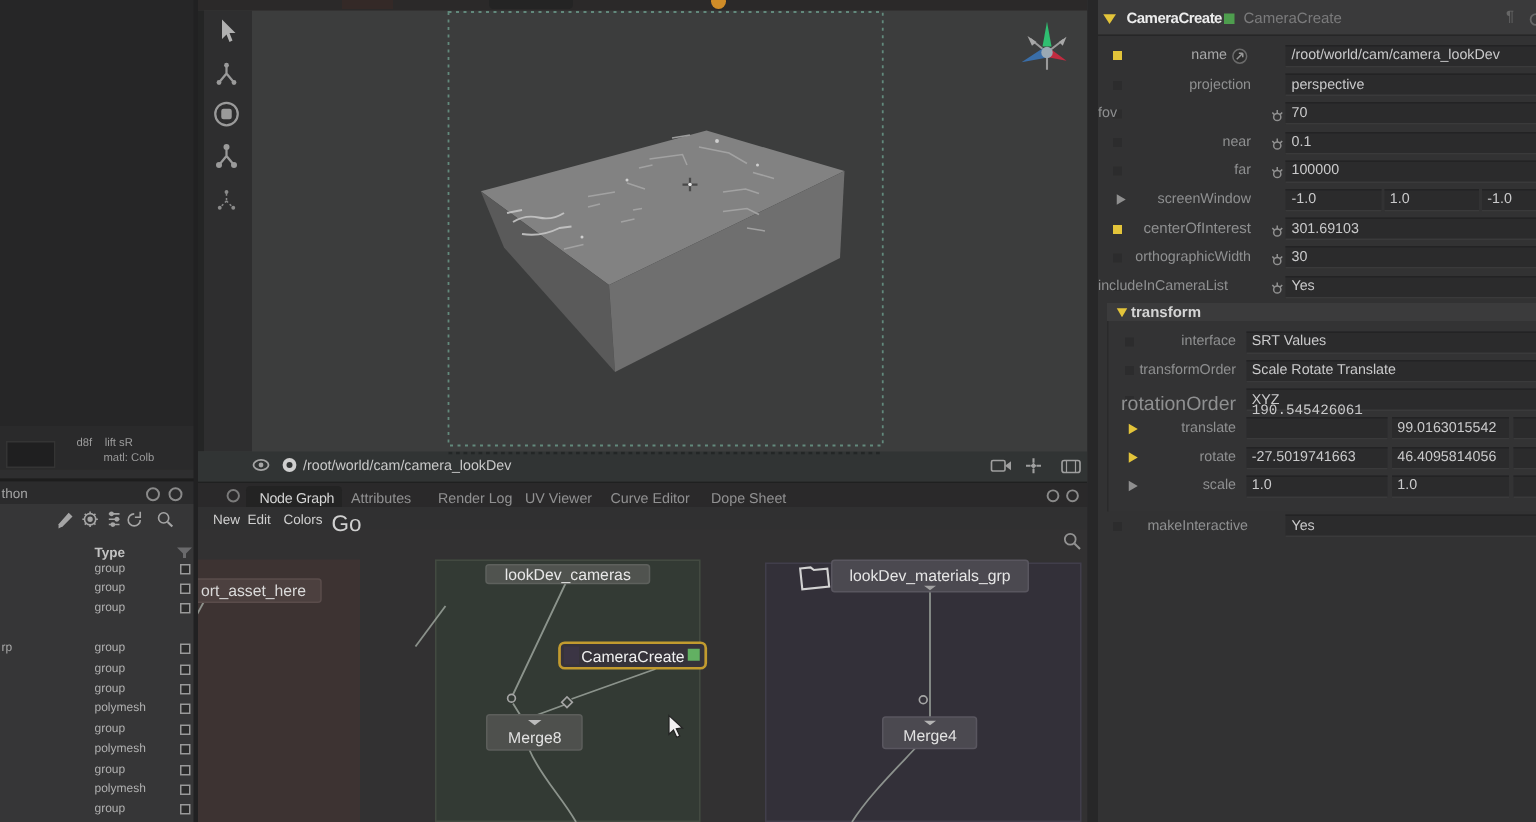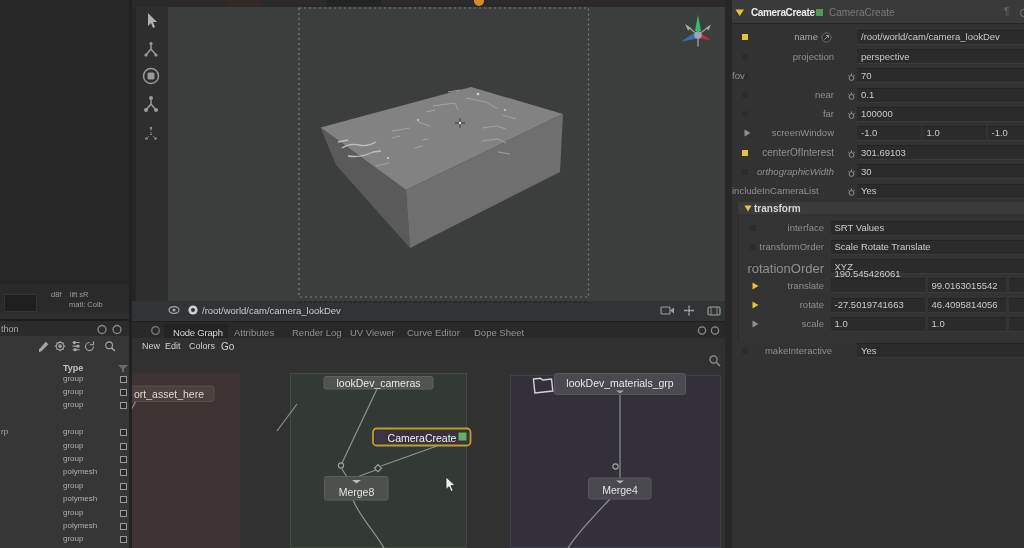--- a/index.html
+++ b/index.html
@@ -194,21 +194,21 @@
     <div class="txt" style="left:344px;top:4.5px;font-size:9.5px;color:#919192;">Dope Sheet</div>
     <svg class="abs" style="left:567px;top:3px;" width="28" height="11" viewBox="0 0 28 11">
       <circle cx="5" cy="5.5" r="3.6" fill="none" stroke="#8a8a8a" stroke-width="1.3"></circle>
       <circle cx="18" cy="5.5" r="3.6" fill="none" stroke="#8a8a8a" stroke-width="1.3"></circle>
     </svg>
 
     <div class="abs" style="left:0;top:16px;width:595px;height:15px;background:#303031;"></div>
     <div class="txt" style="left:12px;top:18.5px;font-size:9px;color:#d0d0d0;">New</div>
     <div class="txt" style="left:35px;top:18.5px;font-size:9px;color:#d0d0d0;">Edit</div>
     <div class="txt" style="left:59px;top:18.5px;font-size:9px;color:#d0d0d0;">Colors</div>
-    <div class="txt" style="left:91px;top:18.5px;font-size:10px;color:#d0d0d0;">Go</div>
+    <div class="txt" style="left:91px;top:18.5px;font-size:15px;color:#d0d0d0;">Go</div>
 
     <div class="abs" style="left:0;top:51px;width:110px;height:175px;background:#3d3332;"></div>
     <div class="abs" style="left:159.5px;top:51px;width:177px;height:175px;background:#333a34;border:1px solid #434a41;"></div>
     <div class="abs" style="left:379.5px;top:53px;width:211px;height:173px;background:#333039;border:1px solid #413e4b;"></div>
 
     <svg class="abs" style="left:578px;top:32px;" width="14" height="14" viewBox="0 0 14 14">
       <circle cx="5.5" cy="5.5" r="3.6" fill="none" stroke="#929292" stroke-width="1.2"></circle>
       <path d="M8.3,8.3 L12,12" stroke="#929292" stroke-width="1.4"></path>
     </svg>
 
@@ -321,21 +321,21 @@
         <div class="txt" style="left:259.5px;top:127.4px;font-size:9.5px;color:#cacacb;">-1.0</div>
         <div class="abs" style="left:10px;top:149.6px;width:6px;height:6px;background:#e3c43a;"></div>
         <div class="txt" style="left:0;top:146.6px;width:102px;text-align:right;font-size:10px;color:#8f9091;">centerOfInterest</div>
         <svg class="abs" style="left:115px;top:146.6px;" width="9" height="12" viewBox="0 0 9 12">
           <circle cx="4.5" cy="8" r="2.4" fill="none" stroke="#909090" stroke-width="1"></circle>
           <path d="M4.5,5.6 L4.5,3.4 M2.6,6.4 L1.2,5 M6.4,6.4 L7.8,5" stroke="#909090" stroke-width="1" fill="none"></path>
         </svg>
         <div class="abs" style="left:125px;top:145.1px;width:167px;height:15px;background:#2b2b2c;border-top:1px solid #232324;border-bottom:1px solid #3a3a3b;"></div>
         <div class="txt" style="left:129px;top:146.6px;font-size:9.5px;color:#cacacb;">301.69103</div>
         <div class="abs" style="left:10px;top:168.8px;width:6px;height:6px;background:#2c2c2d;"></div>
-        <div class="txt" style="left:0;top:165.8px;width:102px;text-align:right;font-size:9.5px;color:#8f9091;font-style:italic;">orthographicWidth</div>
+        <div class="txt" style="left:0;top:165.8px;width:102px;text-align:right;font-size:9.5px;color:#8f9091;">orthographicWidth</div>
         <svg class="abs" style="left:115px;top:165.8px;" width="9" height="12" viewBox="0 0 9 12">
           <circle cx="4.5" cy="8" r="2.4" fill="none" stroke="#909090" stroke-width="1"></circle>
           <path d="M4.5,5.6 L4.5,3.4 M2.6,6.4 L1.2,5 M6.4,6.4 L7.8,5" stroke="#909090" stroke-width="1" fill="none"></path>
         </svg>
         <div class="abs" style="left:125px;top:164.3px;width:167px;height:15px;background:#2b2b2c;border-top:1px solid #232324;border-bottom:1px solid #3a3a3b;"></div>
         <div class="txt" style="left:129px;top:165.8px;font-size:9.5px;color:#cacacb;">30</div>
         <div class="abs" style="left:10px;top:188px;width:6px;height:6px;background:#2c2c2d;"></div>
         <div class="txt" style="left:0;top:185px;width:102px;font-size:9.5px;color:#8f9091;">includeInCameraList</div>
         <svg class="abs" style="left:115px;top:185px;" width="9" height="12" viewBox="0 0 9 12">
           <circle cx="4.5" cy="8" r="2.4" fill="none" stroke="#909090" stroke-width="1"></circle>
@@ -359,21 +359,21 @@
         <div class="txt" style="left:102.5px;top:241.4px;font-size:9.5px;color:#cacacb;">Scale Rotate Translate</div>
         <div class="abs" style="left:18px;top:263.6px;width:6px;height:6px;background:#2c2c2d;"></div>
         <div class="txt" style="left:0;top:260.6px;width:92px;text-align:right;font-size:13px;color:#8f9091;">rotationOrder</div>
         <div class="abs" style="left:98.5px;top:259.1px;width:193.5px;height:15px;background:#2b2b2c;border-top:1px solid #232324;border-bottom:1px solid #3a3a3b;"></div>
         <div class="txt" style="left:102.5px;top:260.6px;font-size:9.5px;color:#cacacb;">XYZ</div>
         <svg class="abs" style="left:19.5px;top:281.8px;" width="7" height="8" viewBox="0 0 7 8">
           <polygon points="0.5,0.5 6.5,4 0.5,7.5" fill="#e3c43a"></polygon>
         </svg>
         <div class="txt" style="left:0;top:279.8px;width:92px;text-align:right;font-size:9.5px;color:#8f9091;">translate</div>
         <div class="abs" style="left:98.5px;top:278.3px;width:94px;height:15px;background:#2b2b2c;border-top:1px solid #232324;border-bottom:1px solid #3a3a3b;"></div>
-        <div class="txt" style="left:102.5px;top:268px;font-size:9.5px;color:#cacacb;">190.545426061</div>
+        <div class="txt" style="left:102.5px;top:268px;font-size:9.5px;color:#cacacb;font-family:Liberation Mono, monospace;">190.545426061</div>
         <div class="abs" style="left:195.5px;top:278.3px;width:78.5px;height:15px;background:#2b2b2c;border-top:1px solid #232324;border-bottom:1px solid #3a3a3b;"></div>
         <div class="txt" style="left:199.5px;top:279.8px;font-size:9.5px;color:#cacacb;">99.0163015542</div>
         <div class="abs" style="left:277px;top:278.3px;width:15px;height:15px;background:#2b2b2c;border-top:1px solid #232324;border-bottom:1px solid #3a3a3b;"></div>
         <svg class="abs" style="left:19.5px;top:301px;" width="7" height="8" viewBox="0 0 7 8">
           <polygon points="0.5,0.5 6.5,4 0.5,7.5" fill="#e3c43a"></polygon>
         </svg>
         <div class="txt" style="left:0;top:299px;width:92px;text-align:right;font-size:9.5px;color:#8f9091;">rotate</div>
         <div class="abs" style="left:98.5px;top:297.5px;width:94px;height:15px;background:#2b2b2c;border-top:1px solid #232324;border-bottom:1px solid #3a3a3b;"></div>
         <div class="txt" style="left:102.5px;top:299px;font-size:9.5px;color:#cacacb;">-27.5019741663</div>
         <div class="abs" style="left:195.5px;top:297.5px;width:78.5px;height:15px;background:#2b2b2c;border-top:1px solid #232324;border-bottom:1px solid #3a3a3b;"></div>

